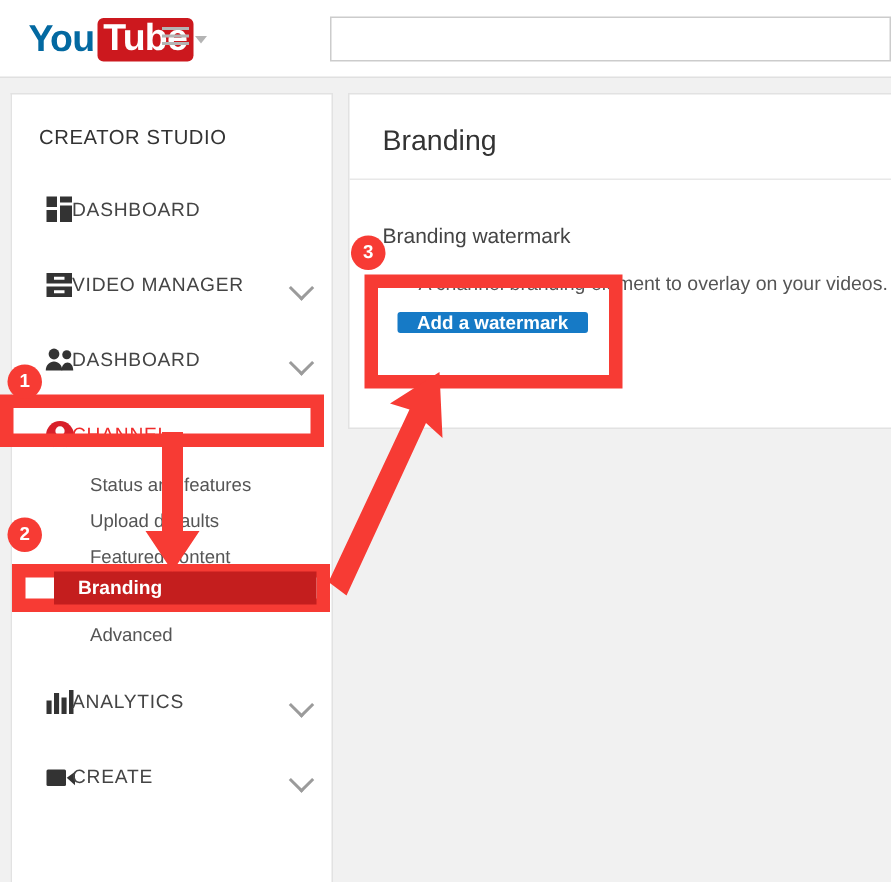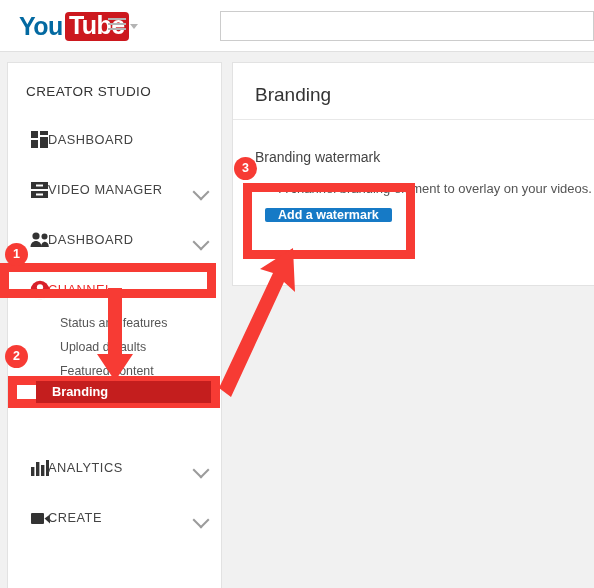--- a/index.html
+++ b/index.html
@@ -322,20 +322,23 @@
     </div>
     <div class="sub-item" style="top:272px">
       <span class="sub-label">Upload defaults</span>
     </div>
     <div class="sub-item" style="top:296px">
       <span class="sub-label">Featured content</span>
     </div>
     <div class="sub-item" style="top:321px">
       <span class="sub-label" style="color:#555">Branding</span>
     </div>
+    <div class="sub-item" style="top:348px">
+      <span class="sub-label">Advanced</span>
+    </div>
 
     <div class="nav-item" style="top:440px">
       <span class="nav-icon">
         <svg width="22" height="20" viewBox="0 0 22 20">
             <rect x="1" y="5" width="13" height="11" rx="1" fill="#333"></rect>
             <path d="M14.5 10.5L20 6.5v9z" fill="#333"></path>
           </svg>
       </span>
       <span class="nav-label">CREATE</span>
       <span class="chev"></span>

